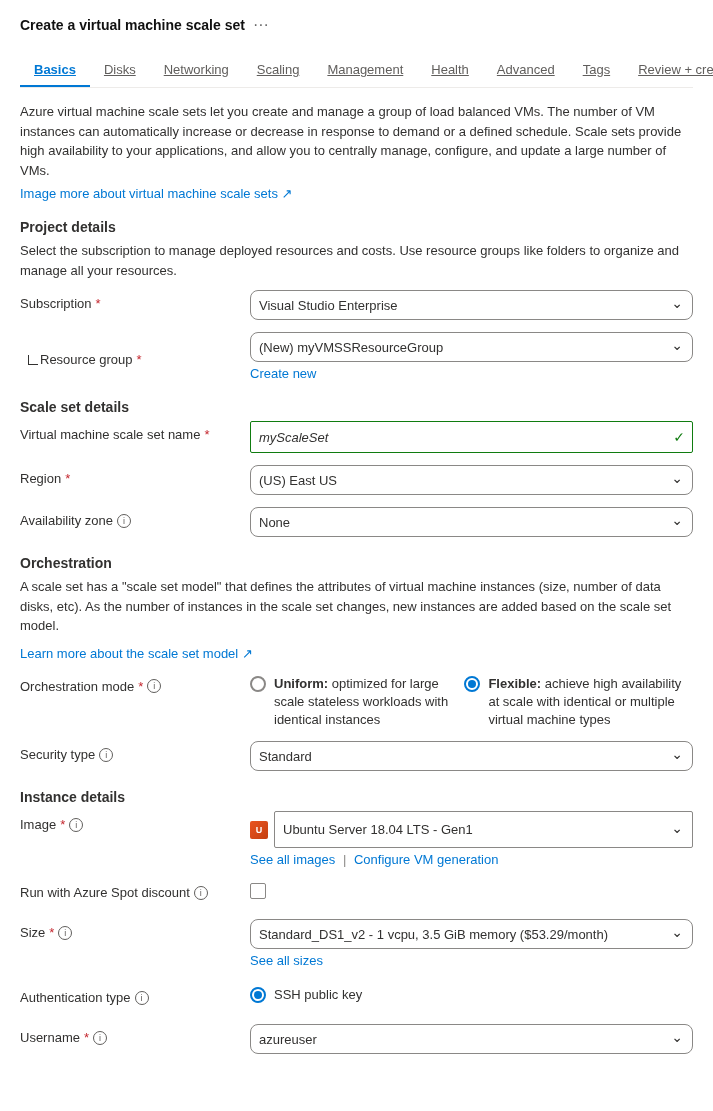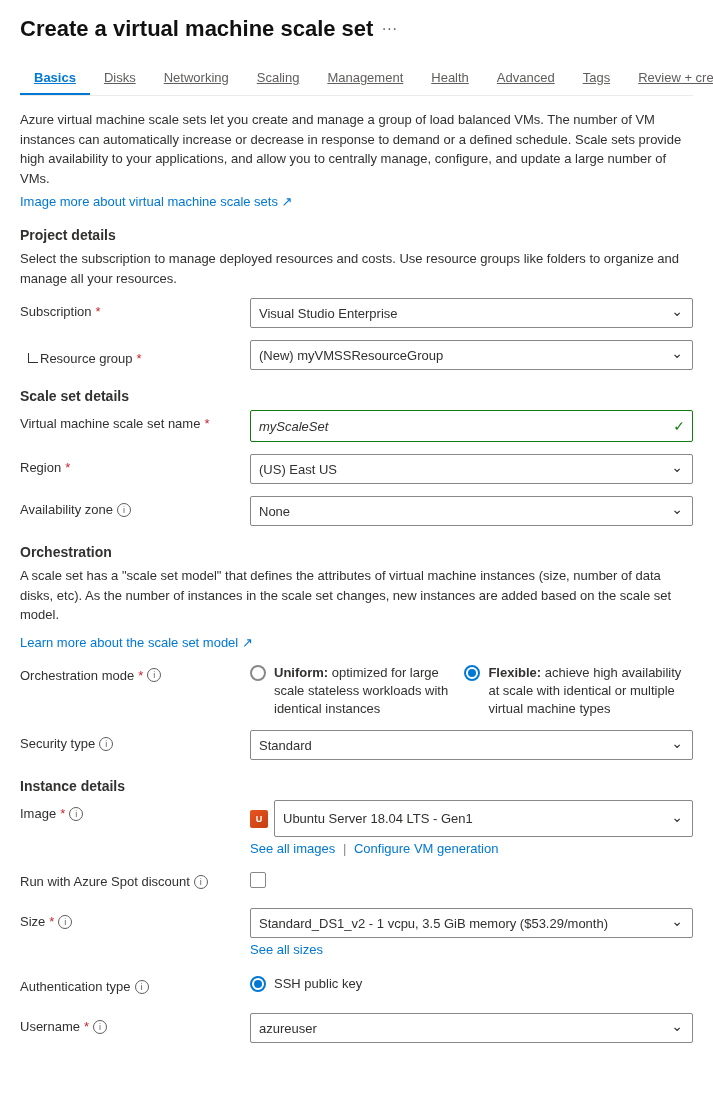--- a/index.html
+++ b/index.html
@@ -15,21 +15,21 @@
     .page-container {
       padding: 16px 20px;
     }
     .page-title-row {
       display: flex;
       align-items: center;
       gap: 8px;
       margin-bottom: 20px;
     }
     .page-title {
-      font-size: 22px;
+      font-size: 14px;
       font-weight: 600;
       color: #111;
     }
     .more-icon {
       color: #666;
       font-size: 16px;
       cursor: pointer;
     }
     
     .tabs {
@@ -109,21 +109,21 @@
       cursor: pointer;
       flex-shrink: 0;
     }
     .form-control {
       flex: 1;
     }
     .select-box {
       width: 100%;
       height: 30px;
       border: 1px solid #8a8886;
-      border-radius: 2px;
+      border-radius: 8px;
       padding: 0 30px 0 8px;
       font-size: 13px;
       color: #323130;
       background: #fff;
       appearance: none;
       -webkit-appearance: none;
       cursor: pointer;
       position: relative;
     }
     .select-wrapper {
@@ -353,20 +353,23 @@
     </div>
     <div class="indent-label">
       <span>Resource group</span>
       <span class="required">*</span>
     </div>
     <div class="form-control">
       <div class="select-wrapper">
         <select class="select-box">
           <option value="(New) myVMSSResourceGroup">(New) myVMSSResourceGroup</option>
         </select>
+      </div>
+      <div class="create-new-link">
+        <a class="link">Create new</a>
       </div>
     </div>
   </div>
 
   <div class="section-title">Scale set details</div>
 
   <div class="form-row">
     <div class="form-label">
       <span>Virtual machine scale set name</span>
       <span class="required">*</span>

